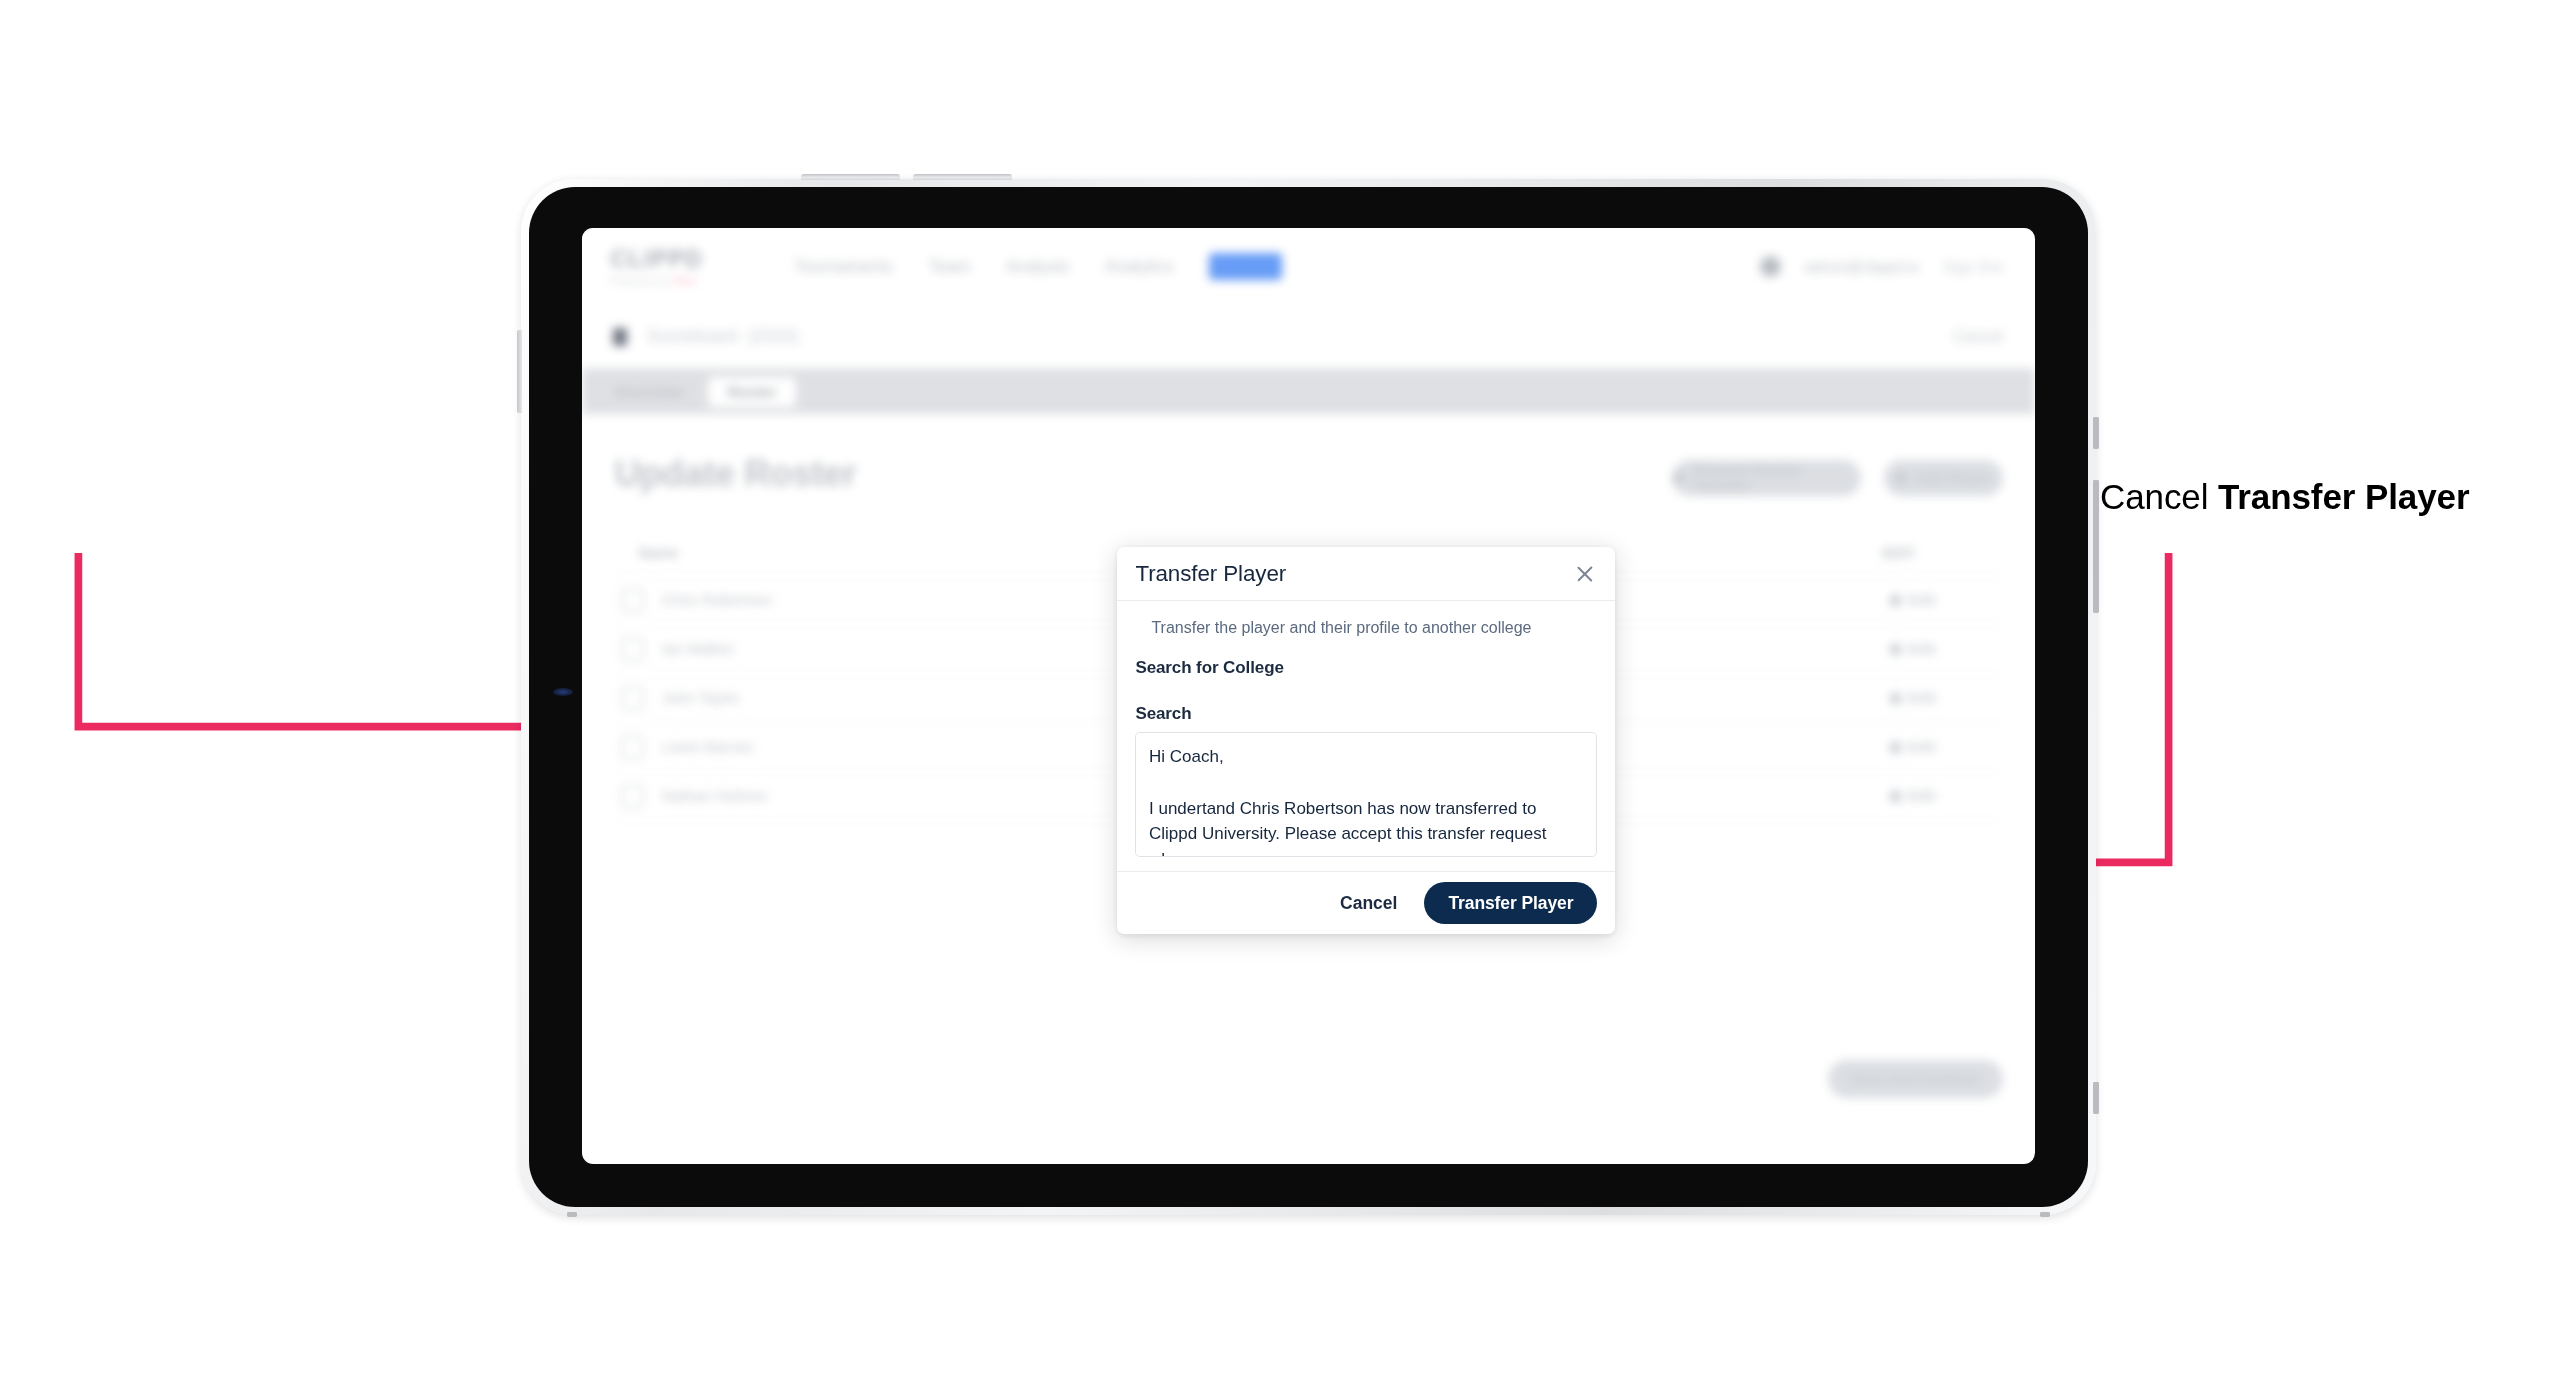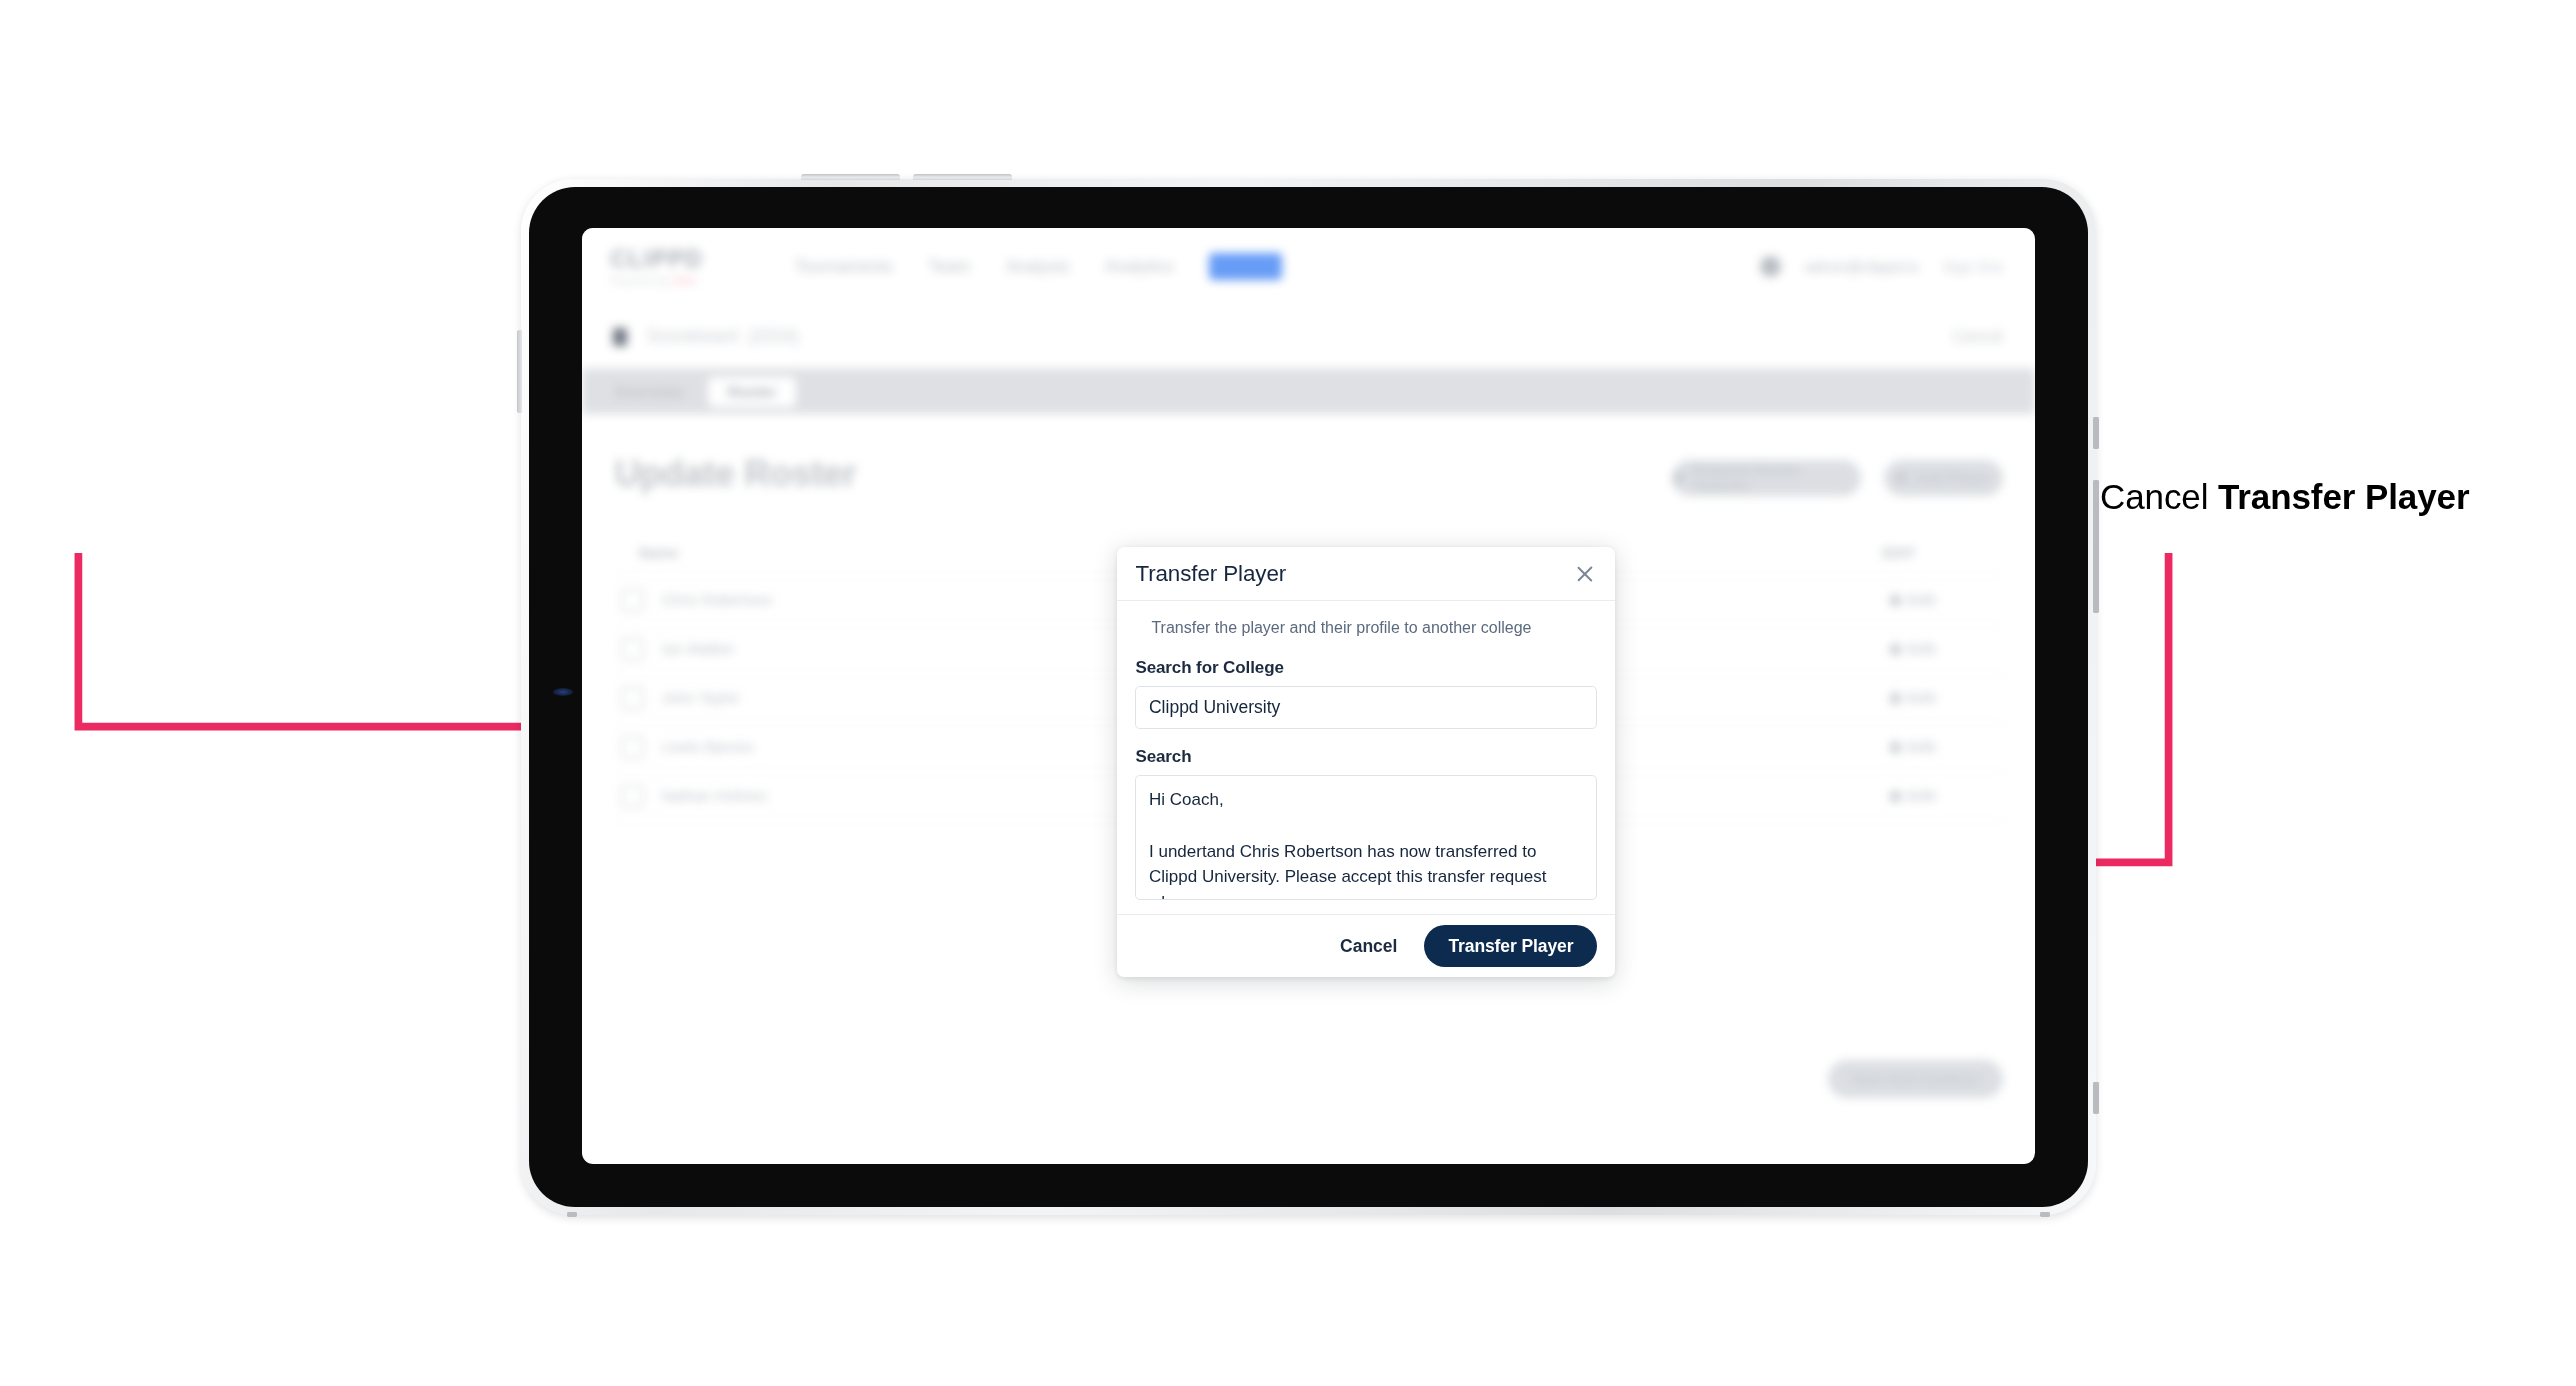--- a/index.html
+++ b/index.html
@@ -580,21 +580,20 @@
       <div class="modal">
         <div class="modal-header">
           <div class="modal-title">Transfer Player</div>
           <div class="modal-close"></div>
         </div>
 
         <div class="modal-body">
           <p class="modal-desc">Transfer the player and their profile to another college</p>
 
           <div class="field-label">Search for College</div>
-          <input class="text-input" type="text" value="Clippd University" style="">
 
           <div class="field-gap"></div>
 
           <div class="field-label">Search</div>
           <textarea class="textarea-box" style="">Hi Coach,
 
 I undertand Chris Robertson has now transferred to Clippd University. Please accept this transfer request when you can.</textarea>
         </div>
 
         <div class="modal-footer">

